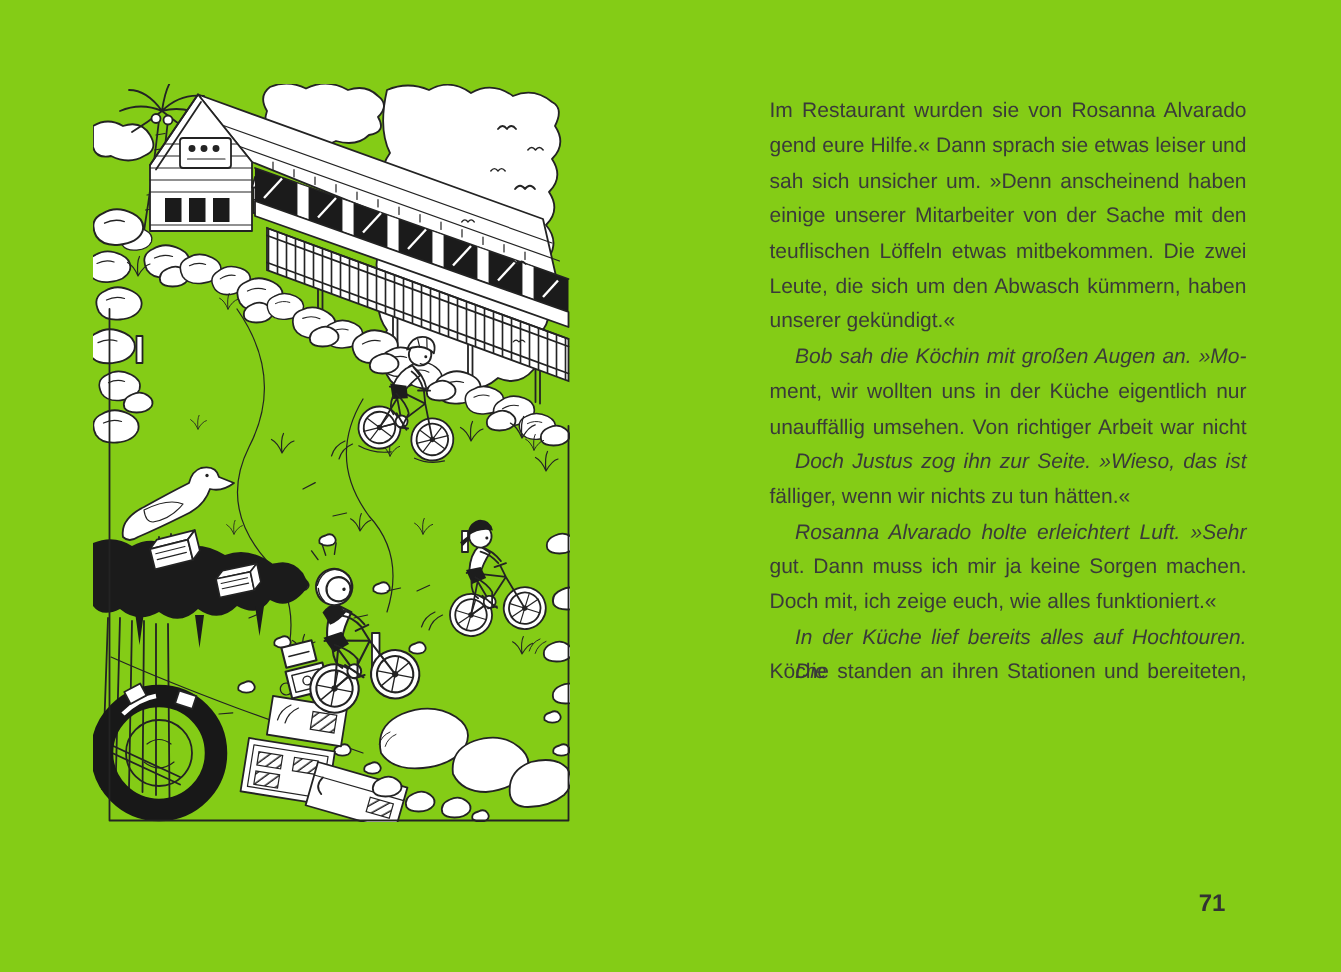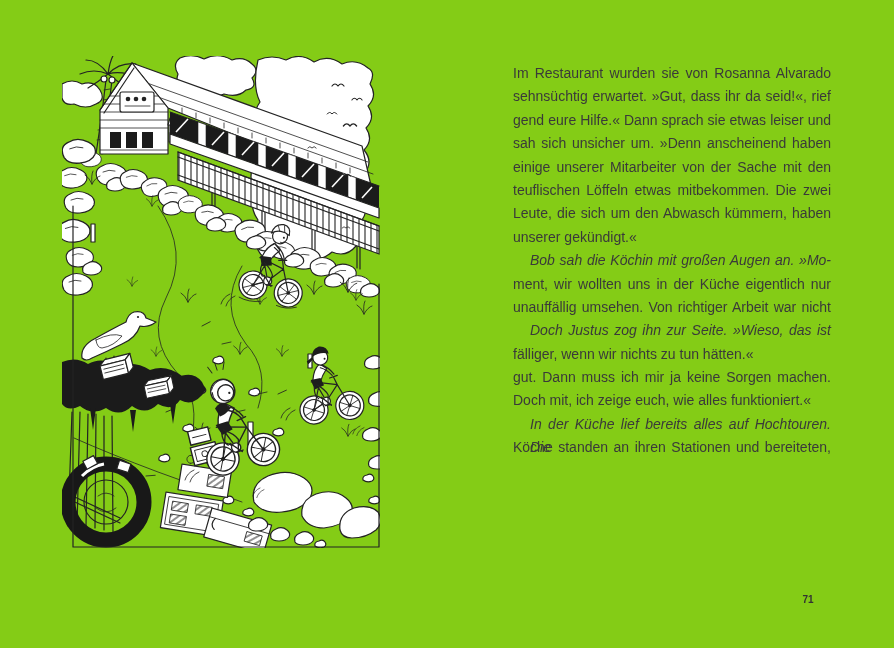--- a/index.html
+++ b/index.html
@@ -14,21 +14,21 @@
   .text-col{
     position:absolute;left:513px;top:62px;width:318px;
     color:#3a3a3a;font-size:14px;line-height:23.4px;
     font-family:"Liberation Sans","DejaVu Sans",sans-serif;
   }
   .tl{text-align:justify;text-align-last:justify;height:23.4px;}
   .tl.last{text-align-last:left;}
   .tl.ind{padding-left:17px;font-style:italic;}
   .pageno{
     position:absolute;left:794px;top:594px;width:28px;text-align:center;
-    font-size:10px;font-weight:700;color:#333;
+    font-size:16px;font-weight:700;color:#333;
   }
   
   svg .ln{fill:none;stroke:#232323;stroke-width:1.2;stroke-linecap:round;stroke-linejoin:round;}
   svg .fw{fill:#ffffff;stroke:#232323;stroke-width:1.2;stroke-linejoin:round;}
   svg .fb{fill:#1b1b1b;stroke:none;}
   svg .thin{stroke-width:.8;}
 </style>
 </head>
 <body>
 
@@ -381,32 +381,32 @@
       <use href="#swoosh" transform="translate(198,432) scale(.8)"></use>
 
       <g>
         <path class="ln" d="M11,150 L11,491 L317,491 L317,228"></path>
       </g>
     </svg>
   </figure>
 
   <section class="text-col">
       <div class="tl">Im Restaurant wurden sie von Rosanna Alvarado</div>
-      <div class="tl">sehnsüchtig erwartet. »Gut, dass ihr da seid!«, rief</div>
       <div class="tl">gend eure Hilfe.« Dann sprach sie etwas leiser und</div>
       <div class="tl">sah sich unsicher um. »Denn anscheinend haben</div>
       <div class="tl">einige unserer Mitarbeiter von der Sache mit den</div>
       <div class="tl">teuflischen Löffeln etwas mitbekommen. Die zwei</div>
       <div class="tl">Leute, die sich um den Abwasch kümmern, haben</div>
       <div class="tl last">unserer gekündigt.«</div>
       <div class="tl ind">Bob sah die Köchin mit großen Augen an. »Mo-</div>
       <div class="tl">ment, wir wollten uns in der Küche eigentlich nur</div>
       <div class="tl">unauffällig umsehen. Von richtiger Arbeit war nicht</div>
       <div class="tl ind">Doch Justus zog ihn zur Seite. »Wieso, das ist</div>
       <div class="tl last">fälliger, wenn wir nichts zu tun hätten.«</div>
+      <div class="tl ind">Rosanna Alvarado holte erleichtert Luft. »Sehr</div>
       <div class="tl">gut. Dann muss ich mir ja keine Sorgen machen.</div>
       <div class="tl last">Doch mit, ich zeige euch, wie alles funktioniert.«</div>
       <div class="tl ind">In der Küche lief bereits alles auf Hochtouren. Die</div>
       <div class="tl">Köche standen an ihren Stationen und bereiteten,</div>
     </section>
 
   <div class="pageno">71</div>
 
 </main>
 

